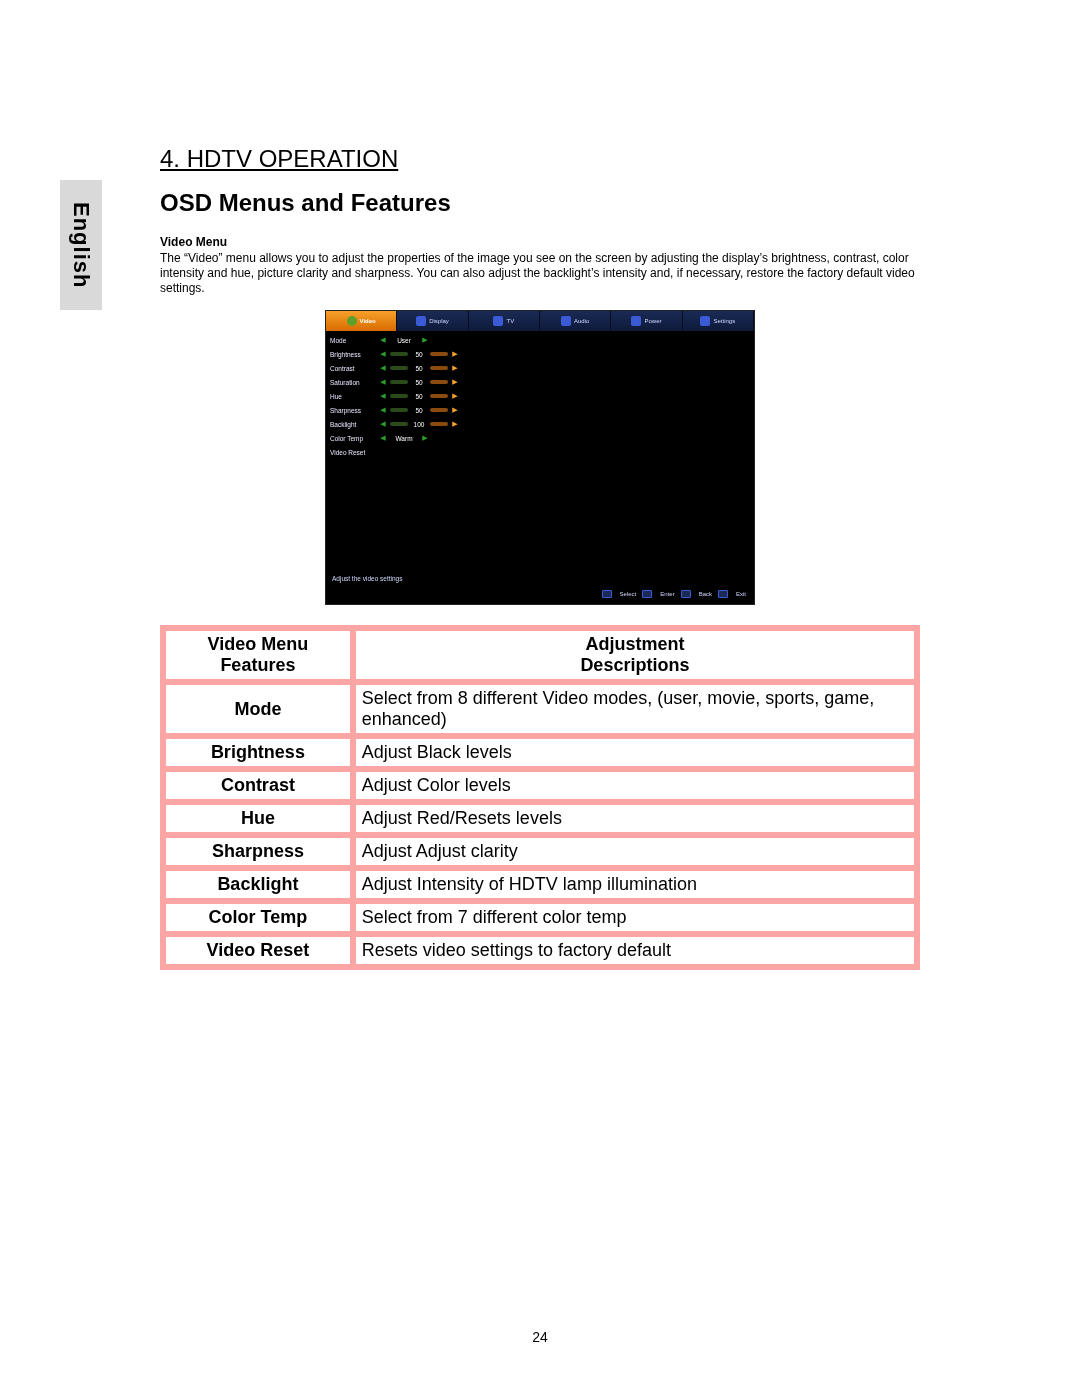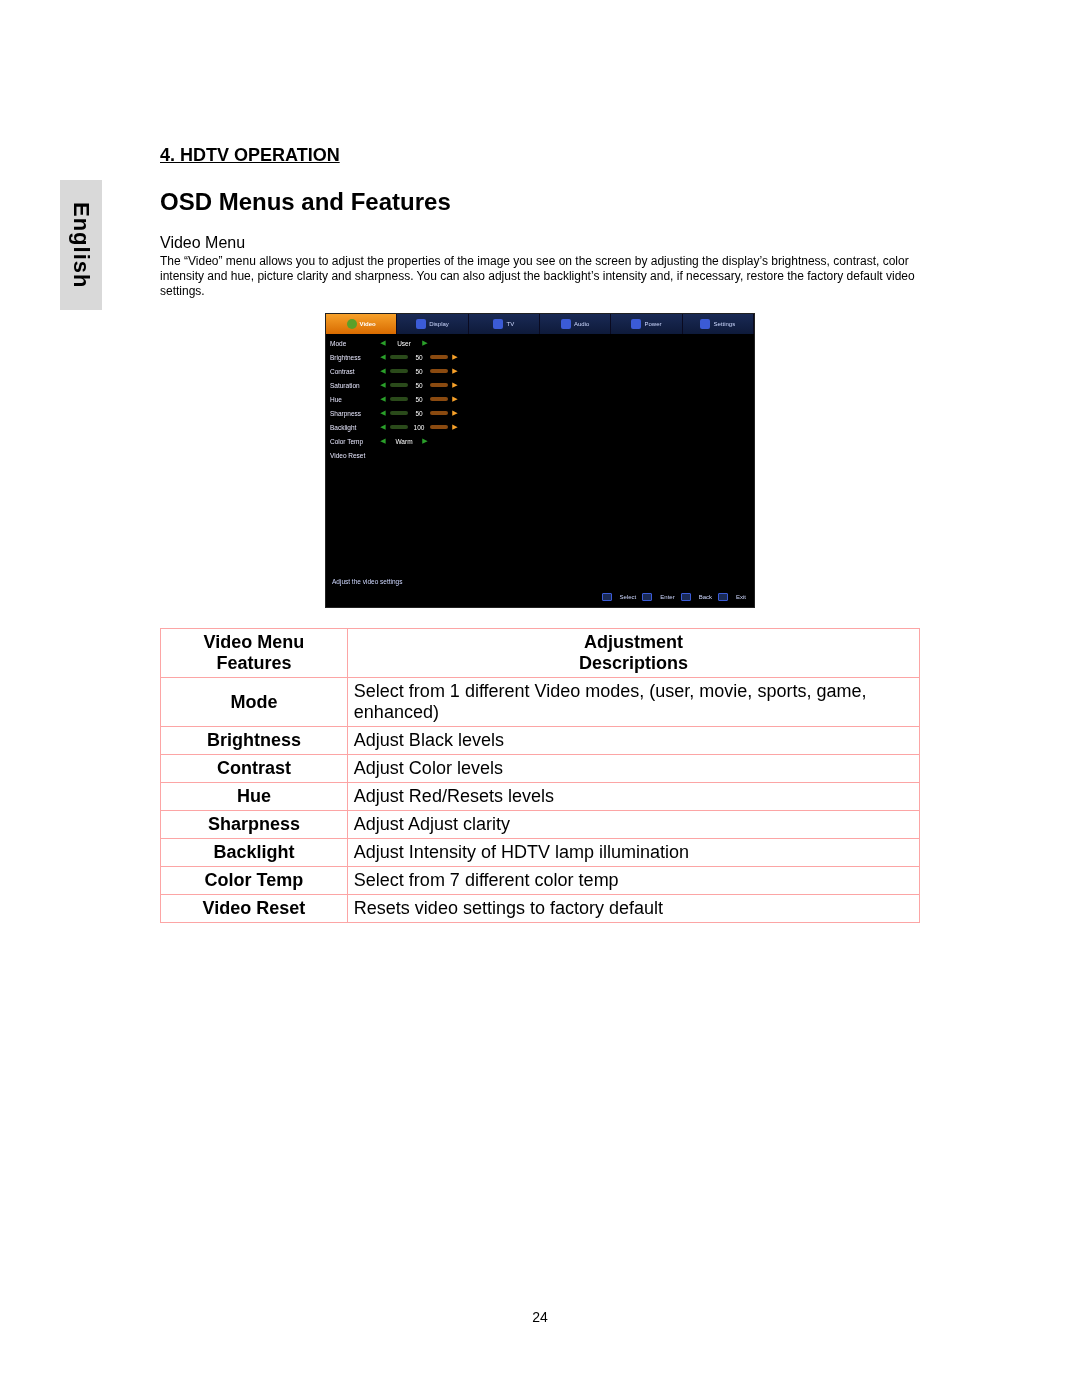--- a/index.html
+++ b/index.html
@@ -29,33 +29,33 @@
     font-size: 22px;
     letter-spacing: 1px;
   }
   .content {
     position: absolute;
     left: 160px;
     top: 145px;
     width: 760px;
   }
   h1.section-title {
-    font-size: 18px;
-    font-weight: bold;
+    font-size: 24px;
+    font-weight: normal;
     text-decoration: underline;
-    margin: 0 0 22px 0;
+    margin: 0 0 16px 0;
   }
   h2.sub-title {
     font-size: 24px;
     font-weight: bold;
     margin: 0 0 18px 0;
   }
   .video-menu-label {
-    font-size: 16px;
-    font-weight: normal;
+    font-size: 12px;
+    font-weight: bold;
     margin: 0 0 2px 0;
   }
   p.body-text {
     font-size: 12px;
     line-height: 1.25;
     margin: 0 0 14px 0;
   }
   
   .osd {
     width: 430px;
@@ -127,39 +127,39 @@
   .osd-footer .key {
     width:10px; height:8px; background:#1a2a55; border:1px solid #3b5bd6; border-radius:1px; display:inline-block; margin-right:2px;
   }
   
   table.features {
     border-collapse: collapse;
     margin: 0 auto;
     font-size: 18px;
   }
   table.features th, table.features td {
-    border: 1px solid #fca5a5;
+    border: 6px solid #fca5a5;
     padding: 3px 6px;
     vertical-align: middle;
   }
   table.features th {
     font-weight: bold;
     text-align: center;
   }
   table.features td.feat {
     font-weight: bold;
     text-align: center;
     white-space: nowrap;
   }
   table.features td.desc {
     text-align: left;
   }
   .page-num {
     position: absolute;
-    bottom: 72px;
+    bottom: 52px;
     width: 100%;
     text-align: center;
     font-size: 14px;
   }
 </style>
 </head>
 <body>
 
 <div class="lang-tab">
   <span>English</span>
@@ -282,21 +282,21 @@
         <th>Video Menu Features</th>
         <th>
           <span>Adjustment</span><br>
           <span>Descriptions</span>
         </th>
       </tr>
     </thead>
     <tbody id="features-body">
         <tr>
           <td class="feat">Mode</td>
-          <td class="desc">Select from  1 different Video modes, (user, movie, sports, game, enhanced)</td>
+          <td class="desc">Select from  8 different Video modes, (user, movie, sports, game, enhanced)</td>
         </tr>
         <tr>
           <td class="feat">Brightness</td>
           <td class="desc">Adjust Black levels</td>
         </tr>
         <tr>
           <td class="feat">Contrast</td>
           <td class="desc">Adjust Color levels</td>
         </tr>
         <tr>

